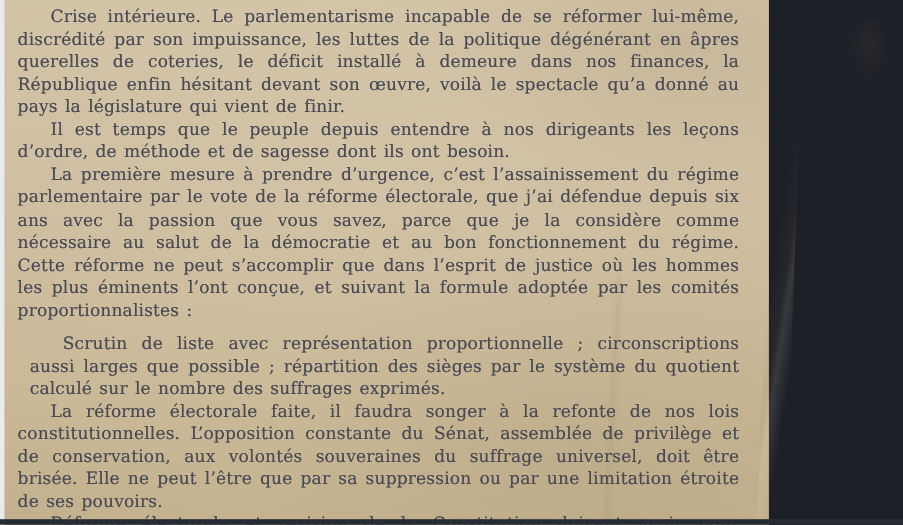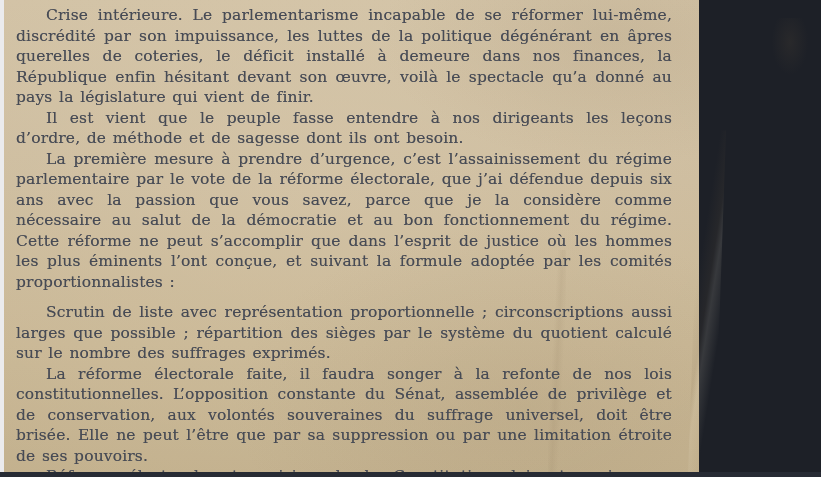--- a/index.html
+++ b/index.html
@@ -60,21 +60,21 @@
     width: 656px;
     color: #474b55;
     font-size: 15.5px;
     line-height: 20.5px;
     text-align: justify;
     letter-spacing: 0.15px;
     word-spacing: 1.5px;
     text-shadow: 0 0 0.5px rgba(62,66,78,0.55);
   }
   .para { margin: 0; text-indent: 30px; }
-  .para.spaced { margin-top: 10px; }
+  .para.spaced { margin-top: 10px; margin-left: 11px; }
 
   
   .capture-tooltip {
     position: absolute;
     left: 450px; top: 21px;
     width: 156px; height: 16px;
     background: rgba(188,210,234,0.28);
     border-radius: 2px;
     display: flex; align-items: center;
     gap: 5px;
@@ -97,21 +97,21 @@
 </head>
 <body>
 
 <div class="paper">
   <div class="crease-right"></div>
   <div class="crease-center"></div>
   <div class="stain-top-right"></div>
 
   <div class="text-block">
     <p class="para">Crise intérieure. Le parlementarisme incapable de se réformer lui-même, discrédité par son impuissance, les luttes de la politique dégénérant en âpres querelles de coteries, le déficit installé à demeure dans nos finances, la République enfin hésitant devant son œuvre, voilà le spectacle qu’a donné au pays la législature qui vient de finir.</p>
-    <p class="para">Il est vient que le peuple fasse entendre à nos dirigeants les leçons d’ordre, de méthode et de sagesse dont ils ont besoin.</p>
+    <p class="para">Il est temps que le peuple depuis entendre à nos dirigeants les leçons d’ordre, de méthode et de sagesse dont ils ont besoin.</p>
     <p class="para">La première mesure à prendre d’urgence, c’est l’assainissement du régime parlementaire par le vote de la réforme électorale, que j’ai défendue depuis six ans avec la passion que vous savez, parce que je la considère comme nécessaire au salut de la démocratie et au bon fonctionnement du régime. Cette réforme ne peut s’accomplir que dans l’esprit de justice où les hommes les plus éminents l’ont conçue, et suivant la formule adoptée par les comités proportionnalistes :</p>
     <p class="para spaced">Scrutin de liste avec représentation proportionnelle ; circonscriptions aussi larges que possible ; répartition des sièges par le système du quotient calculé sur le nombre des suffrages exprimés.</p>
     <p class="para">La réforme électorale faite, il faudra songer à la refonte de nos lois constitutionnelles. L’opposition constante du Sénat, assemblée de privilège et de conservation, aux volontés souveraines du suffrage universel, doit être brisée. Elle ne peut l’être que par sa suppression ou par une limitation étroite de ses pouvoirs.</p>
     <p class="para">Réforme électorale et revision de la Constitution doivent avoir pour conséquence</p>
   </div>
 
 </div>
 
 <div class="left-edge"></div>
 <div class="bottom-bar"></div>

